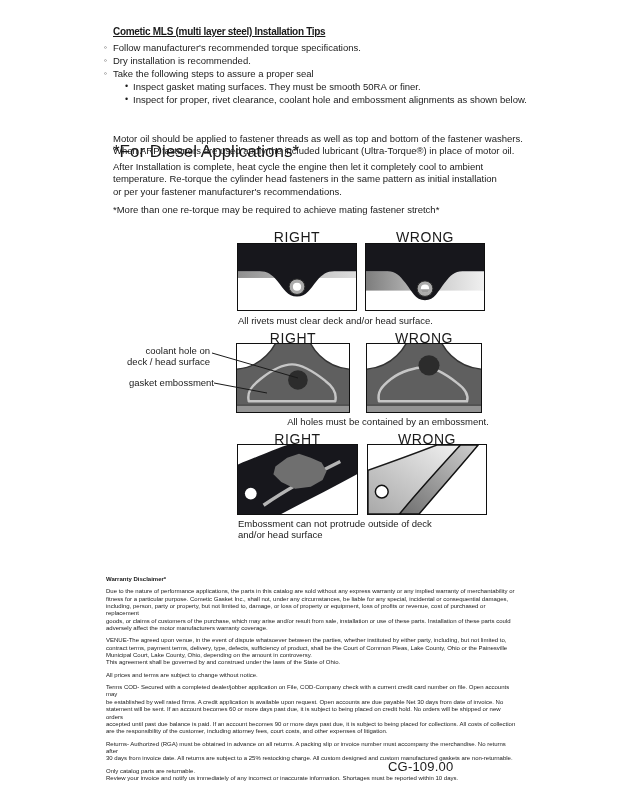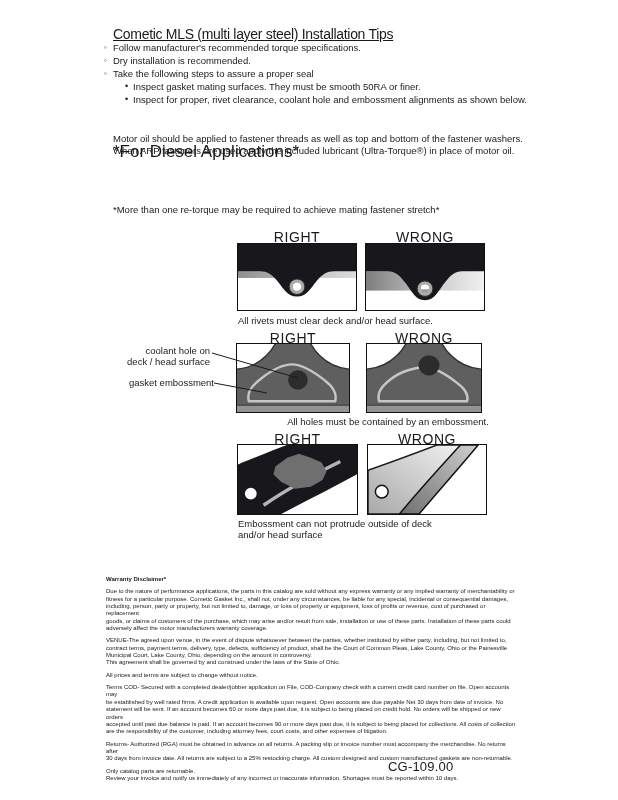--- a/index.html
+++ b/index.html
@@ -1,19 +1,19 @@
 <!DOCTYPE html>
 <html><head>
 <meta charset="utf-8">
 <style>
   html,body{margin:0;padding:0;background:#e8e8e8;}
   .page{position:relative;width:618px;height:800px;background:#ffffff;overflow:hidden;
         font-family:"Liberation Sans","DejaVu Sans",sans-serif;color:#1a1a1a;}
   .abs{position:absolute;}
-  .title{font-size:14px;font-weight:normal;letter-spacing:-0.3px;text-decoration:underline;white-space:nowrap;}
+  .title{font-size:10px;font-weight:bold;letter-spacing:-0.3px;text-decoration:underline;white-space:nowrap;}
   .tips{font-size:9.5px;line-height:13px;}
   .brow{display:flex;}
   .bm{width:9px;flex:0 0 9px;font-size:8px;line-height:13px;}
   .brow.sub{margin-left:21px;}
   .brow.sub .bm{width:8px;flex:0 0 8px;font-size:9px;}
   .h2{font-size:17px;font-weight:normal;white-space:nowrap;margin-top:24px;}
   .body{font-size:9.5px;line-height:12.3px;white-space:pre-line;}
   .dlabel{font-size:14px;letter-spacing:0.6px;text-align:center;white-space:nowrap;}
   .dcaption{font-size:9.5px;line-height:10.5px;white-space:pre-line;}
   .dbox{border:1.6px solid #101010;box-sizing:border-box;background:#fff;z-index:1;}
@@ -51,20 +51,23 @@
       </div>
     <div class="brow sub">
         <span class="bm">•</span>
         <span>Inspect for proper, rivet clearance, coolant hole and embossment alignments as shown below.</span>
       </div>
   </div>
 
   <div class="abs h2" style="left:113px;top:118px;">*For Diesel Applications*</div>
   <div class="abs body" style="left:113px;top:133px;width:440px;">Motor oil should be applied to fastener threads as well as top and bottom of the fastener washers.
 When ARP fasteners are used apply the included lubricant (Ultra-Torque®) in place of motor oil.</div>
+  <div class="abs body" style="left:113px;top:161px;width:440px;">After Installation is complete, heat cycle the engine then let it completely cool to ambient
+temperature. Re-torque the cylinder head fasteners in the same pattern as initial installation
+or per your fastener manufacturer's recommendations.</div>
   <div class="abs body" style="left:113px;top:204px;width:440px;">*More than one re-torque may be required to achieve mating fastener stretch*</div>
 
   <div class="abs dlabel" style="left:237px;top:229px;width:120px;">RIGHT</div>
   <div class="abs dlabel" style="left:365px;top:229px;width:120px;">WRONG</div>
 
   <div class="abs dbox" style="left:237px;top:243px;width:120px;height:68px;">
     <svg viewBox="0 0 120 68" preserveAspectRatio="none">
       <defs>
         <linearGradient id="band1" x1="0" y1="0" x2="1" y2="0">
           <stop offset="0" stop-color="#8f8f8f"></stop>

